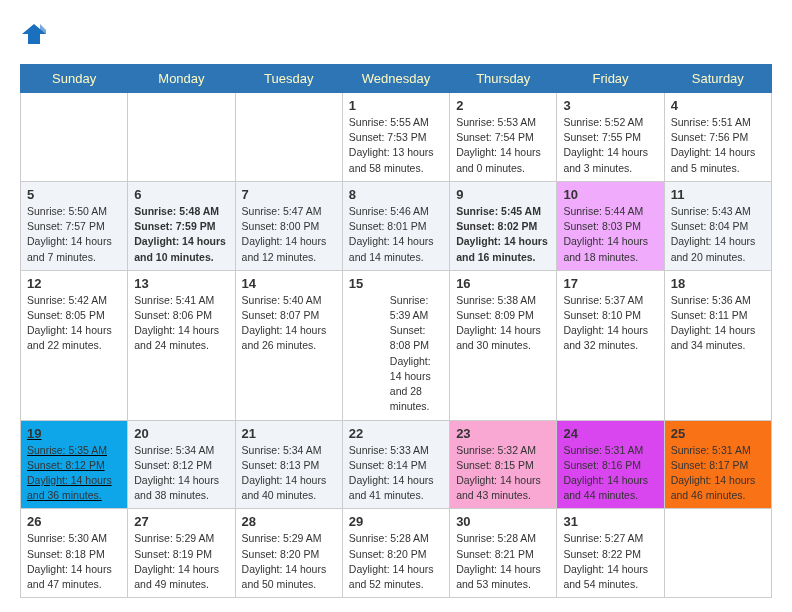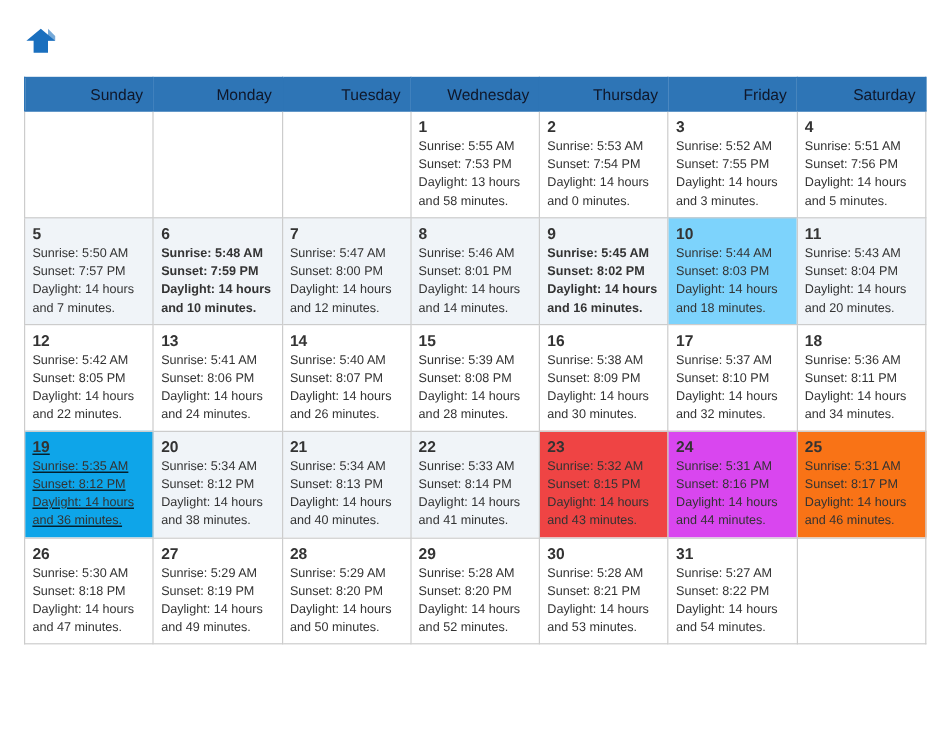--- a/index.html
+++ b/index.html
@@ -44,22 +44,22 @@
       font-size: 16px;
       color: #555;
     }
     .calendar {
       width: 100%;
       border-collapse: collapse;
       font-size: 11px;
     }
     .calendar th {
       background-color: #2e75b6;
-      color: #0f172a;
-      text-align: right;
+      color: #fef9c3;
+      text-align: center;
       padding: 6px 8px;
       font-size: 13px;
       font-weight: normal;
       border: 1px solid #2e75b6;
     }
     .calendar td {
       border: 1px solid #ccc;
       vertical-align: top;
       padding: 5px 6px;
       width: 107px;
@@ -180,21 +180,21 @@
 Daylight: 14 hours
 and 14 minutes.</div>
         </td>
         <td style="background: rgb(240, 244, 248);">
           <span class="day-number">9</span>
           <div class="day-info" style="white-space: pre-line; font-weight: bold;">Sunrise: 5:45 AM
 Sunset: 8:02 PM
 Daylight: 14 hours
 and 16 minutes.</div>
         </td>
-        <td style="background: #7dd3fc;">
+        <td style="background: #f0abfc;">
           <span class="day-number">10</span>
           <div class="day-info" style="white-space: pre-line;">Sunrise: 5:44 AM
 Sunset: 8:03 PM
 Daylight: 14 hours
 and 18 minutes.</div>
         </td>
         <td style="background: rgb(240, 244, 248);">
           <span class="day-number">11</span>
           <div class="day-info" style="white-space: pre-line;">Sunrise: 5:43 AM
 Sunset: 8:04 PM
@@ -219,21 +219,21 @@
         </td>
         <td>
           <span class="day-number">14</span>
           <div class="day-info" style="white-space: pre-line;">Sunrise: 5:40 AM
 Sunset: 8:07 PM
 Daylight: 14 hours
 and 26 minutes.</div>
         </td>
         <td>
           <span class="day-number">15</span>
-          <div class="day-info" style="white-space: pre-line;">Sunrise: 5:39 AM
+          <div class="day-info" style="white-space: pre-line; margin-left: 41px;">Sunrise: 5:39 AM
 Sunset: 8:08 PM
 Daylight: 14 hours
 and 28 minutes.</div>
         </td>
         <td>
           <span class="day-number">16</span>
           <div class="day-info" style="white-space: pre-line;">Sunrise: 5:38 AM
 Sunset: 8:09 PM
 Daylight: 14 hours
 and 30 minutes.</div>
@@ -275,21 +275,21 @@
 Daylight: 14 hours
 and 40 minutes.</div>
         </td>
         <td style="background: rgb(240, 244, 248);">
           <span class="day-number">22</span>
           <div class="day-info" style="white-space: pre-line;">Sunrise: 5:33 AM
 Sunset: 8:14 PM
 Daylight: 14 hours
 and 41 minutes.</div>
         </td>
-        <td style="background: #ef4444;">
+        <td style="background: #f9a8d4;">
           <span class="day-number">23</span>
           <div class="day-info" style="white-space: pre-line;">Sunrise: 5:32 AM
 Sunset: 8:15 PM
 Daylight: 14 hours
 and 43 minutes.</div>
         </td>
         <td style="background: #d946ef;">
           <span class="day-number">24</span>
           <div class="day-info" style="white-space: pre-line;">Sunrise: 5:31 AM
 Sunset: 8:16 PM

